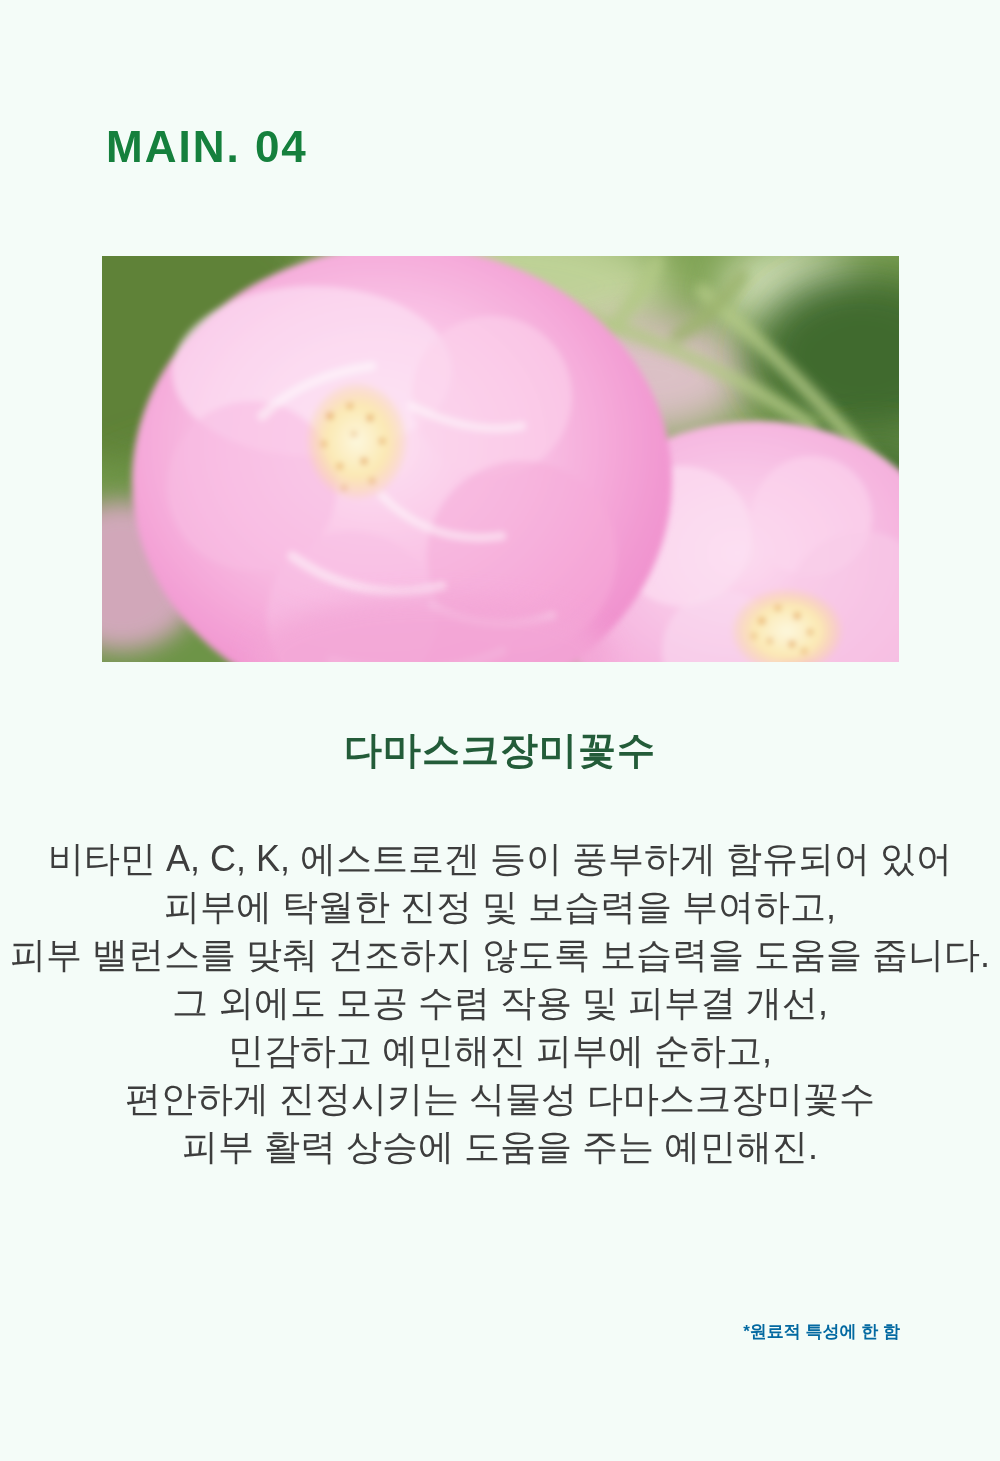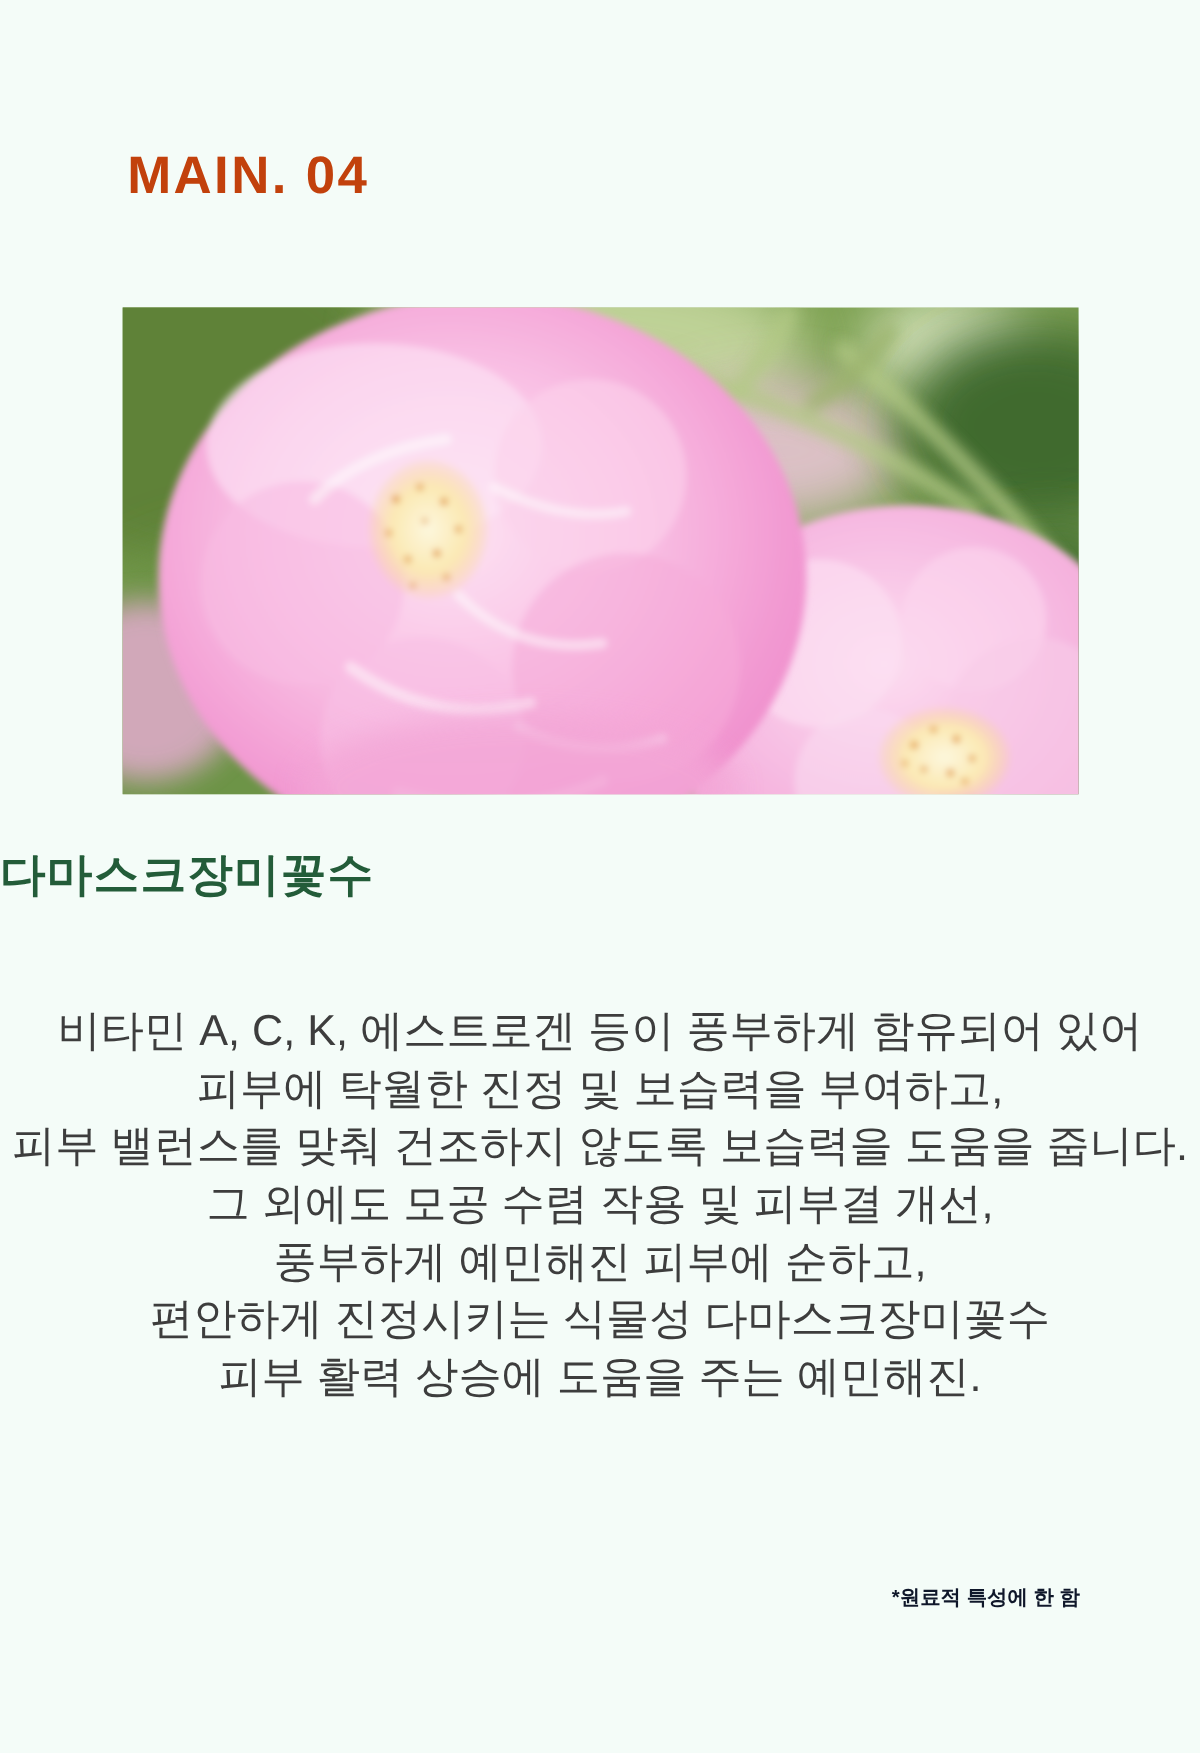--- a/index.html
+++ b/index.html
@@ -11,37 +11,37 @@
     font-family: "Liberation Sans", sans-serif;
     overflow: hidden;
   }
   .section-label {
     position: absolute;
     left: 106px;
     top: 122px;
     font-size: 44px;
     font-weight: 800;
     letter-spacing: 2px;
-    color: #c2410c;
+    color: #15803d;
   }
   .photo {
     position: absolute;
     left: 102px;
     top: 256px;
     width: 797px;
     height: 406px;
     overflow: hidden;
   }
   .photo svg { display: block; width: 100%; height: 100%; }
   .title {
     position: absolute;
-    top: 704px;
+    top: 725px;
     left: 0;
     width: 100%;
-    text-align: left;
+    text-align: center;
     font-size: 38px;
     font-weight: 700;
     letter-spacing: 1px;
     color: #235c39;
   }
   .body-text {
     position: absolute;
     top: 835px;
     left: 0;
     width: 100%;
@@ -50,21 +50,21 @@
     line-height: 48px;
     font-weight: 400;
     color: #3d3d3d;
   }
   .footnote {
     position: absolute;
     top: 1320px;
     right: 100px;
     font-size: 17px;
     font-weight: 600;
-    color: #0f172a;
+    color: #0369a1;
   }
 </style>
 </head>
 <body>
 
 <div class="page">
 
   <div class="section-label">MAIN. 04</div>
 
   <div class="photo">
@@ -171,20 +171,20 @@
     </svg>
   </div>
 
   <div class="title">다마스크장미꽃수</div>
 
   <div class="body-text">
     <div>비타민 A, C, K, 에스트로겐 등이 풍부하게 함유되어 있어</div>
     <div>피부에 탁월한 진정 및 보습력을 부여하고,</div>
     <div>피부 밸런스를 맞춰 건조하지 않도록 보습력을 도움을 줍니다.</div>
     <div>그 외에도 모공 수렴 작용 및 피부결 개선,</div>
-    <div>풍부하게 예민해진 피부에 순하고,</div>
+    <div>민감하고 예민해진 피부에 순하고,</div>
     <div>편안하게 진정시키는 식물성 다마스크장미꽃수</div>
     <div>피부 활력 상승에 도움을 주는 예민해진.</div>
   </div>
 
   <div class="footnote">*원료적 특성에 한 함</div>
 
 </div>
 
 </body></html>

